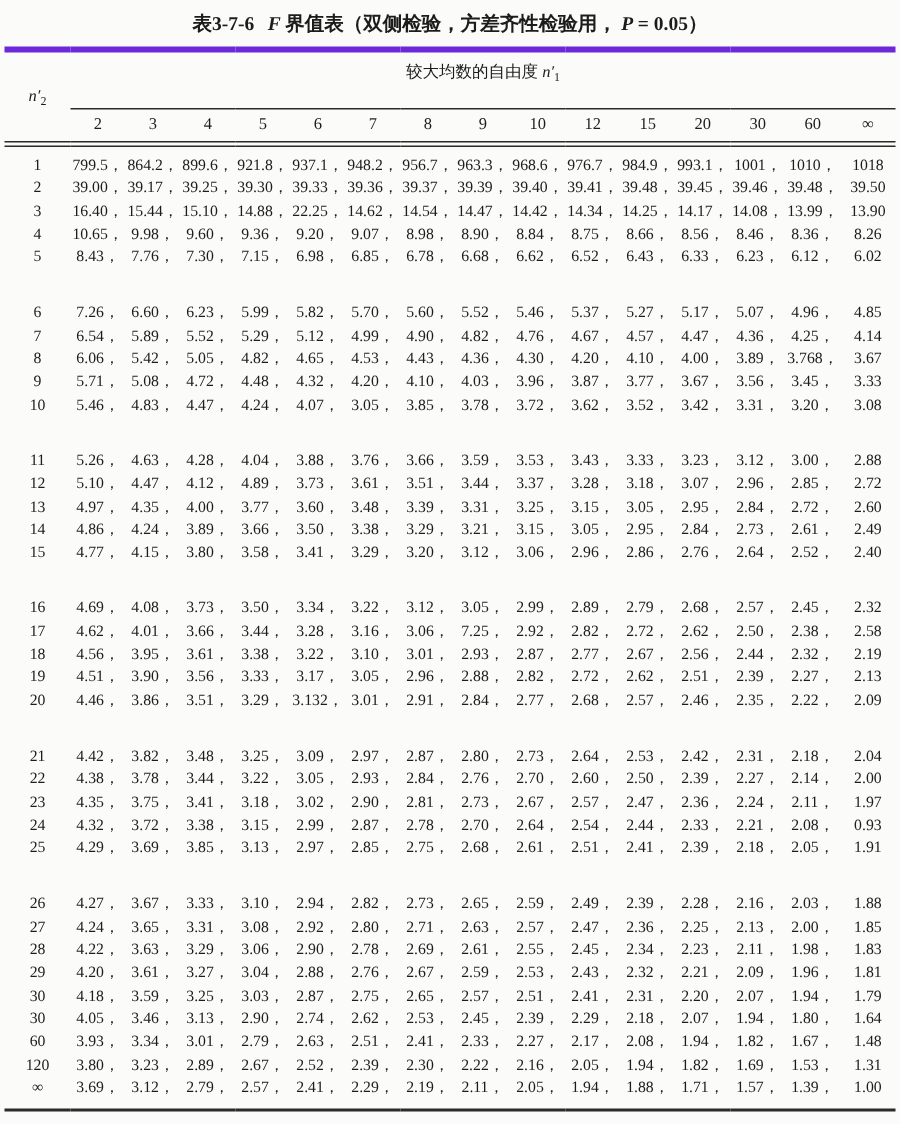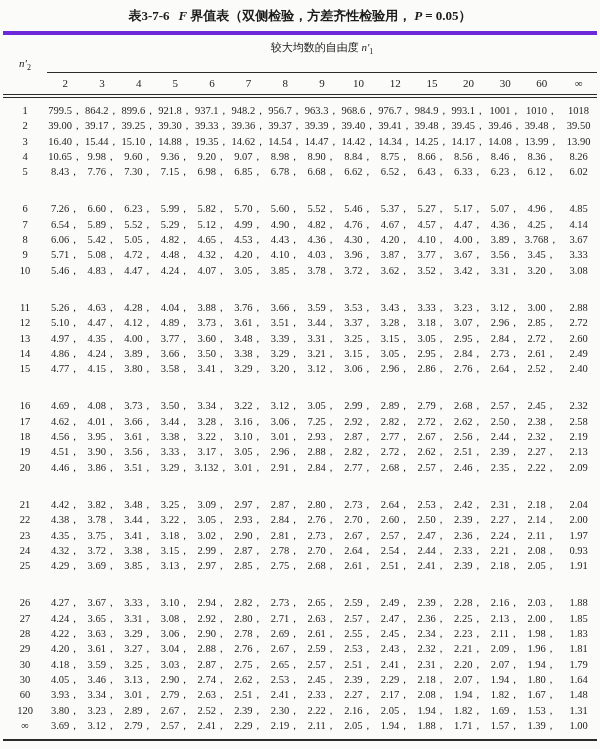--- a/index.html
+++ b/index.html
@@ -132,21 +132,21 @@
           <td>39.46，</td>
           <td>39.48，</td>
           <td>39.50</td>
         </tr>
         <tr>
           <td class="df">3</td>
           <td>16.40，</td>
           <td>15.44，</td>
           <td>15.10，</td>
           <td>14.88，</td>
-          <td>19.35，</td>
+          <td>22.25，</td>
           <td>14.62，</td>
           <td>14.54，</td>
           <td>14.47，</td>
           <td>14.42，</td>
           <td>14.34，</td>
           <td>14.25，</td>
           <td>14.17，</td>
           <td>14.08，</td>
           <td>13.99，</td>
           <td>13.90</td>

